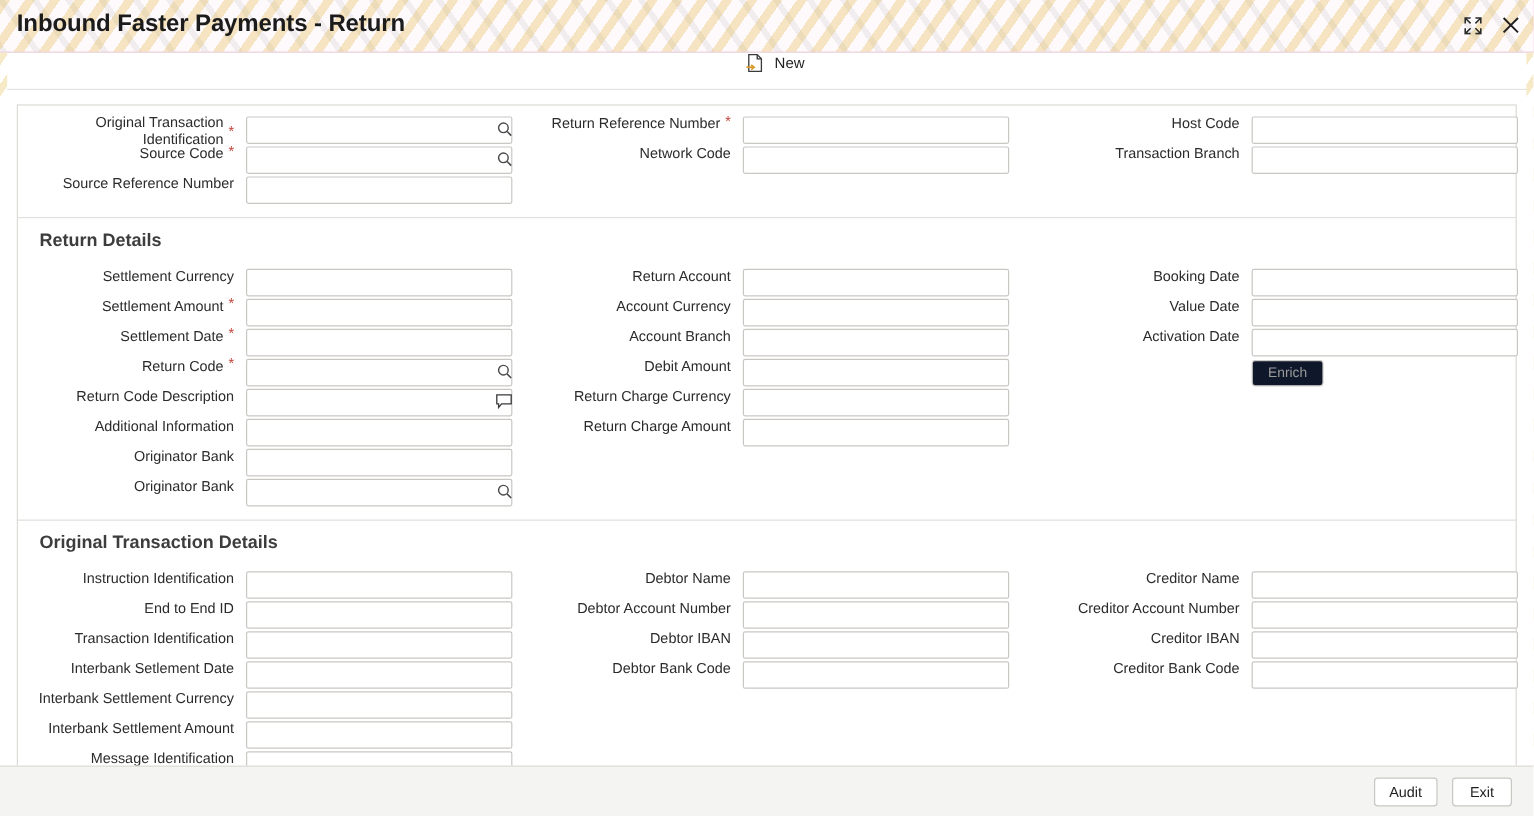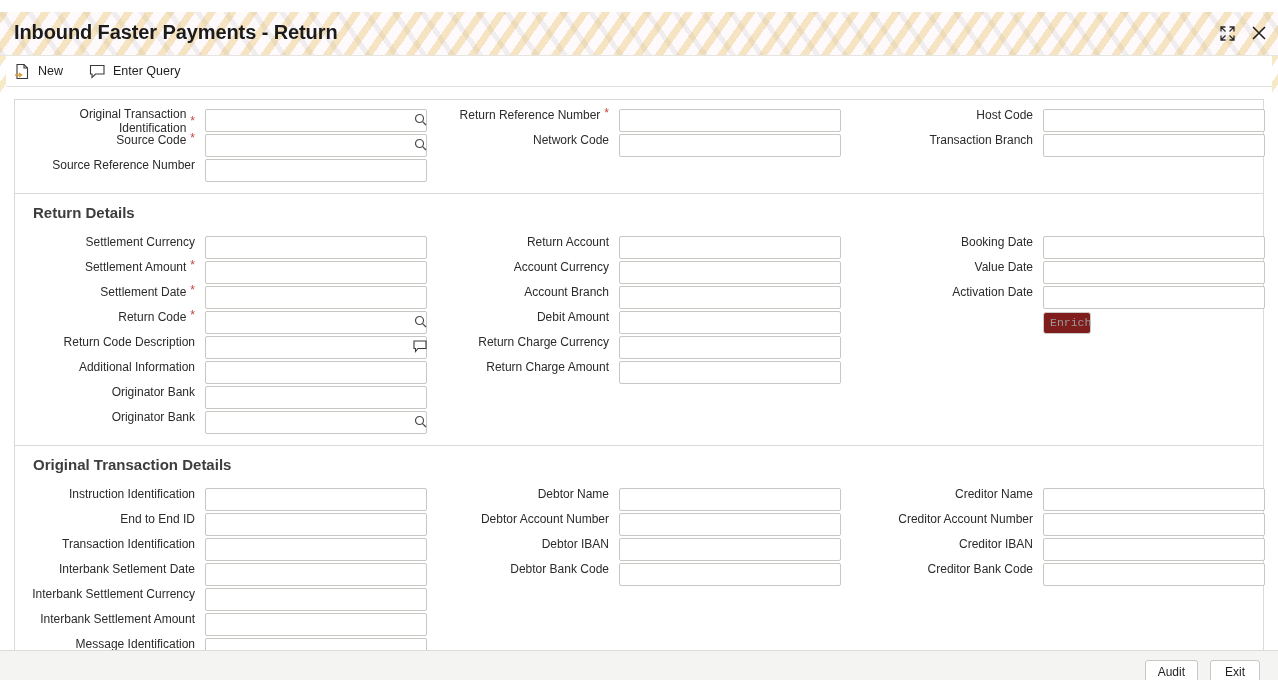--- a/index.html
+++ b/index.html
@@ -15,21 +15,20 @@
     width: 1278px; height: 680px;
     background: #ffffff;
   }
 
   
   .titlebar {
     position: relative;
     height: 44px;
     background: #f9a8d4;
     border-bottom: 1px solid #e7e5e0;
-    margin-top: 12px;
   }
   .titlebar-pattern {
     position: absolute; inset: 0;
     background:
       repeating-linear-gradient(125deg, rgba(226,184,68,0.33) 0px, rgba(226,184,68,0.33) 7px, rgba(255,255,255,0) 7px, rgba(255,255,255,0) 17px),
       repeating-linear-gradient(55deg, rgba(120,120,120,0.10) 0px, rgba(120,120,120,0.10) 5px, rgba(255,255,255,0) 5px, rgba(255,255,255,0) 23px),
       #ffffff;
     opacity: 0.95;
   }
   .window-title {
@@ -58,20 +57,21 @@
 
   
   .toolbar {
     height: 31px;
     background: #ffffff;
     display: flex;
     align-items: center;
     padding-left: 14px;
     gap: 26px;
     border-bottom: 1px solid #e4e2de;
+    flex-direction: column;
   }
   .tool-item {
     display: flex;
     align-items: center;
     gap: 7px;
     font-size: 12.5px;
     color: #1f1f1f;
     cursor: pointer;
   }
   .tool-item svg { display: block; }
@@ -145,28 +145,27 @@
     right: 6px;
     top: 4px;
     width: 14px; height: 14px;
     color: #4a4a4a;
     cursor: pointer;
     display: flex; align-items: center; justify-content: center;
   }
   .cell-empty { height: 25px; }
 
   .enrich-btn {
-    width: 48px; height: 22px;
+    width: 60px; height: 22px;
     font-size: 11.5px;
     color: #9a9a9a;
-    background: #7f1d1d;
+    background: #0f172a;
     border: 1px solid #cdcbc7;
     border-radius: 3px;
     cursor: default;
-    font-family: Liberation Mono, monospace;
   }
 
   
   .footer {
     position: absolute;
     left: 0; right: 0; bottom: 0;
     height: 42px;
     background: #f4f4f2;
     border-top: 1px solid #dedcd8;
     display: flex;

